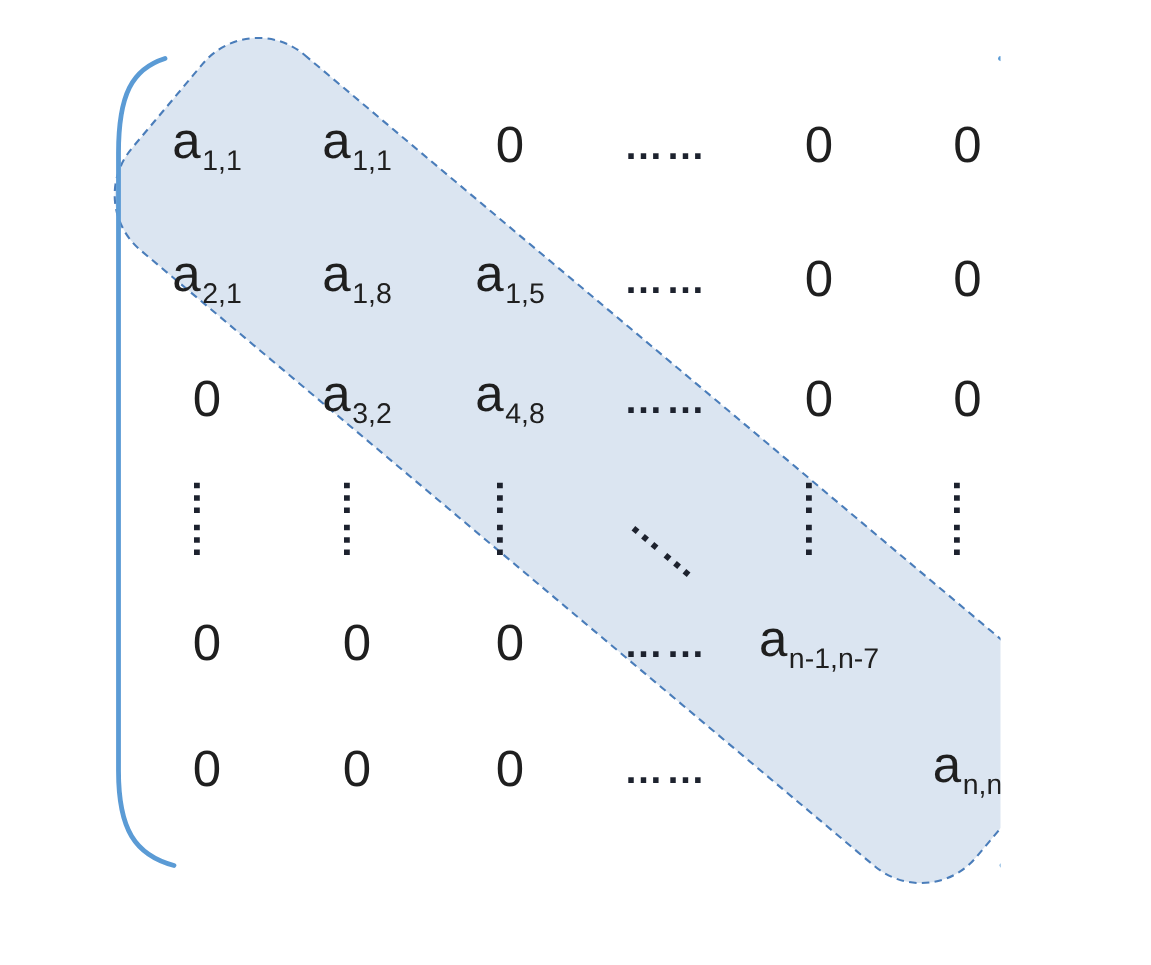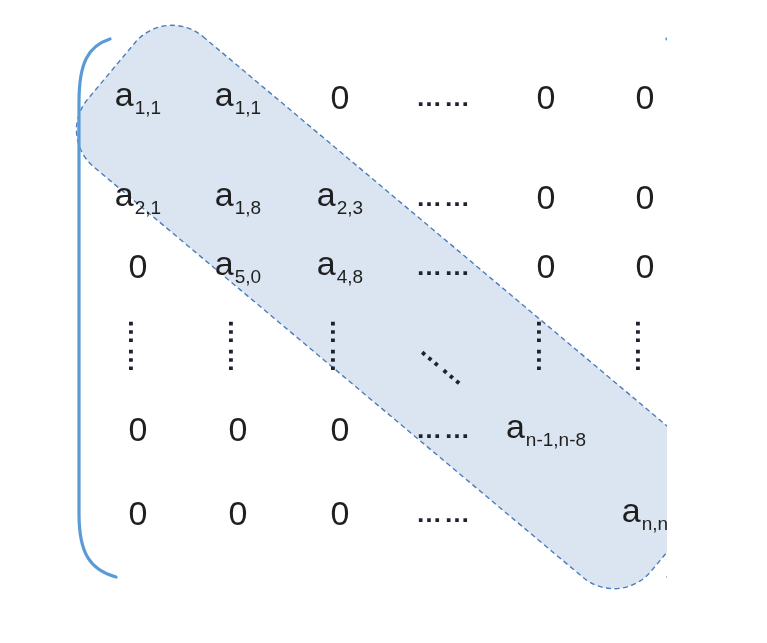--- a/index.html
+++ b/index.html
@@ -38,21 +38,21 @@
     font-weight:700;
     font-size:26px;
     letter-spacing:2px;
     color:#1d222e;
   }
   .vdots{transform:translate(-50%,-50%) rotate(90deg);}
   .ddots{transform:translate(-50%,-50%) rotate(40deg);}
   
   .c0{left:138px}.c1{left:238px}.c2{left:340px}.c3{left:444px}.c4{left:546px}.c5{left:645px}
   
-  .r0{top:97px}.r1{top:197px}.r2{top:266px}.r3{top:347px}.r4{top:429px}.r5{top:513px}
+  .r0{top:97px}.r1{top:186px}.r2{top:266px}.r3{top:347px}.r4{top:429px}.r5{top:513px}
   
   .ddots{left:446px;top:363px;}
 </style>
 </head>
 <body>
 
 <div class="stage">
 
   <svg width="767" height="643" viewBox="0 0 767 643">
 
@@ -65,44 +65,44 @@
 
   <div class="cell r0 c0 entry"><span class="base">a</span><span class="sub">1,1</span></div>
   <div class="cell r0 c1 entry"><span class="base">a</span><span class="sub">1,1</span></div>
   <div class="cell r0 c2 entry"><span class="base">0</span></div>
   <div class="cell r0 c3 dots"><span class="base">……</span></div>
   <div class="cell r0 c4 entry"><span class="base">0</span></div>
   <div class="cell r0 c5 entry"><span class="base">0</span></div>
 
   <div class="cell r1 c0 entry"><span class="base">a</span><span class="sub">2,1</span></div>
   <div class="cell r1 c1 entry"><span class="base">a</span><span class="sub">1,8</span></div>
-  <div class="cell r1 c2 entry"><span class="base">a</span><span class="sub">2,3</span></div>
+  <div class="cell r1 c2 entry"><span class="base">a</span><span class="sub">1,5</span></div>
   <div class="cell r1 c3 dots"><span class="base">……</span></div>
   <div class="cell r1 c4 entry"><span class="base">0</span></div>
   <div class="cell r1 c5 entry"><span class="base">0</span></div>
 
   <div class="cell r2 c0 entry"><span class="base">0</span></div>
-  <div class="cell r2 c1 entry"><span class="base">a</span><span class="sub">5,0</span></div>
+  <div class="cell r2 c1 entry"><span class="base">a</span><span class="sub">3,2</span></div>
   <div class="cell r2 c2 entry"><span class="base">a</span><span class="sub">4,8</span></div>
   <div class="cell r2 c3 dots"><span class="base">……</span></div>
   <div class="cell r2 c4 entry"><span class="base">0</span></div>
   <div class="cell r2 c5 entry"><span class="base">0</span></div>
 
   <div class="cell r3 c0 dots vdots"><span class="base">……</span></div>
   <div class="cell r3 c1 dots vdots"><span class="base">……</span></div>
   <div class="cell r3 c2 dots vdots"><span class="base">……</span></div>
   <div class="cell r3 c3 dots ddots"><span class="base">……</span></div>
   <div class="cell r3 c4 dots vdots"><span class="base">……</span></div>
   <div class="cell r3 c5 dots vdots"><span class="base">……</span></div>
 
   <div class="cell r4 c0 entry"><span class="base">0</span></div>
   <div class="cell r4 c1 entry"><span class="base">0</span></div>
   <div class="cell r4 c2 entry"><span class="base">0</span></div>
   <div class="cell r4 c3 dots"><span class="base">……</span></div>
-  <div class="cell r4 c4 entry"><span class="base">a</span><span class="sub">n-1,n-8</span></div>
+  <div class="cell r4 c4 entry"><span class="base">a</span><span class="sub">n-1,n-7</span></div>
 
   <div class="cell r5 c0 entry"><span class="base">0</span></div>
   <div class="cell r5 c1 entry"><span class="base">0</span></div>
   <div class="cell r5 c2 entry"><span class="base">0</span></div>
   <div class="cell r5 c3 dots"><span class="base">……</span></div>
   <div class="cell r5 c5 entry"><span class="base">a</span><span class="sub">n,n</span></div>
 
 </div>
 
 </body></html>

